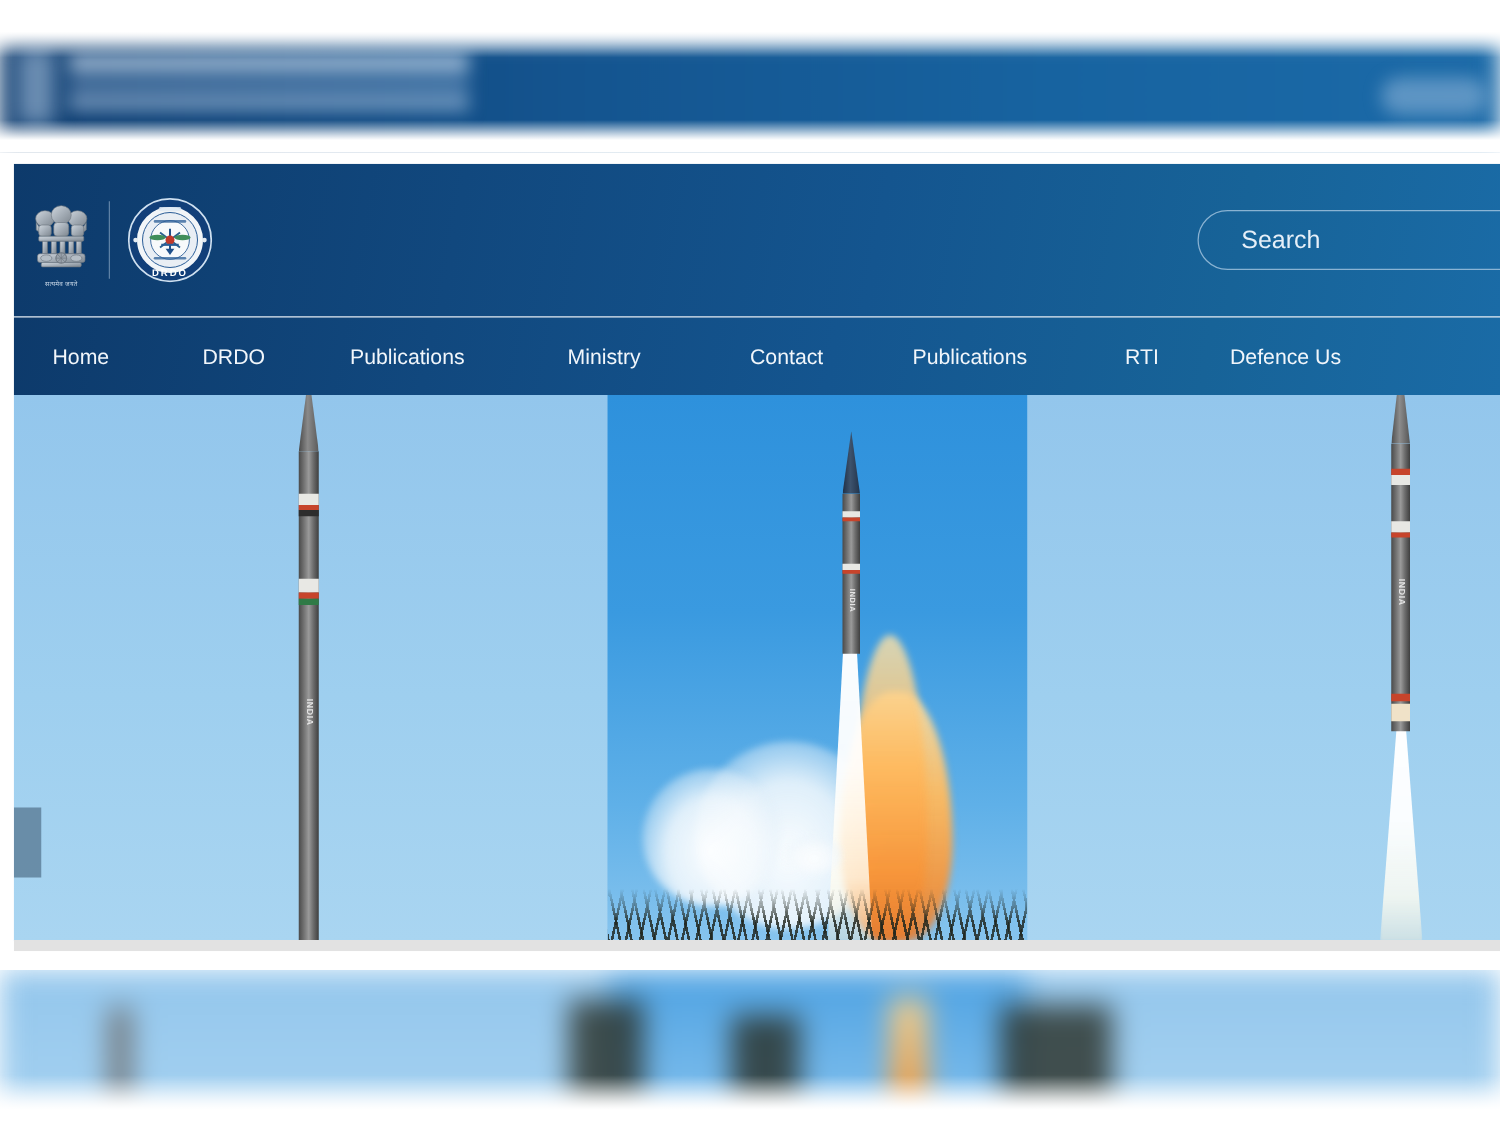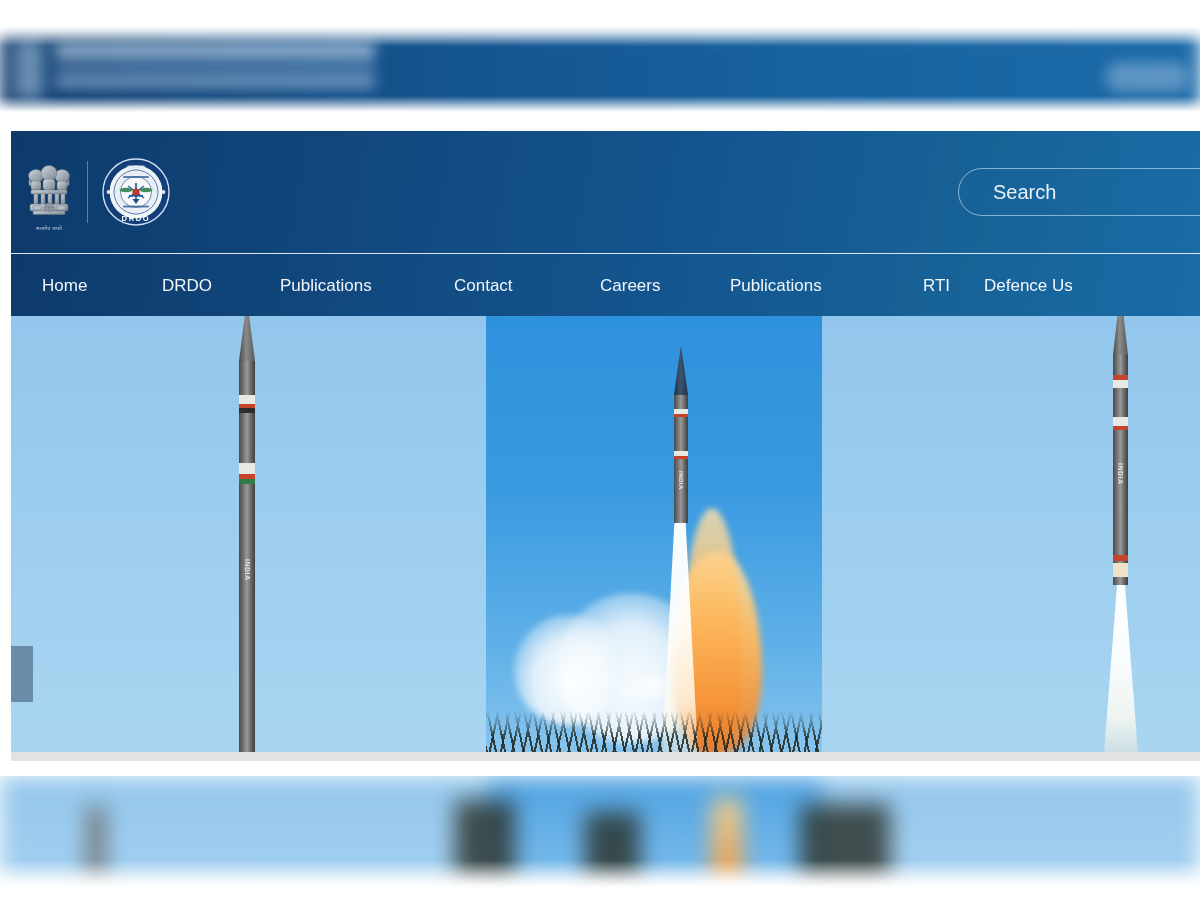--- a/index.html
+++ b/index.html
@@ -448,24 +448,24 @@
         </div>
       </div>
     </header>
 
     <div class="nav-sep"></div>
 
     <nav class="site-nav">
       <a class="nav-item" style="position:absolute;left:31px;">Home</a>
       <a class="nav-item" style="position:absolute;left:151px;">DRDO</a>
       <a class="nav-item" style="position:absolute;left:269px;">Publications</a>
-      <a class="nav-item" style="position:absolute;left:443px;">Contact</a>
-      <a class="nav-item" style="position:absolute;left:589px;">Careers</a>
+      <a class="nav-item" style="position:absolute;left:443px;">Ministry</a>
+      <a class="nav-item" style="position:absolute;left:589px;">Contact</a>
       <a class="nav-item" style="position:absolute;left:719px;">Publications</a>
-      <a class="nav-item" style="position:absolute;left:912px;">RTI</a>
+      <a class="nav-item" style="position:absolute;left:889px;">RTI</a>
       <a class="nav-item" style="position:absolute;left:973px;">Defence Us</a>
     </nav>
 
     <div class="carousel">
 
       <div class="slide slide-left sky-pale">
         <div class="missile" style="left:228px; height:392px; width:16px;">
           <div style="position:absolute;top:-62px;left:0;width:16px;height:62px;
                       background:linear-gradient(90deg,#4a4a4a,#8a8a8a 45%,#5a5a5a);
                       clip-path:polygon(50% 0,100% 100%,0 100%);"></div>

